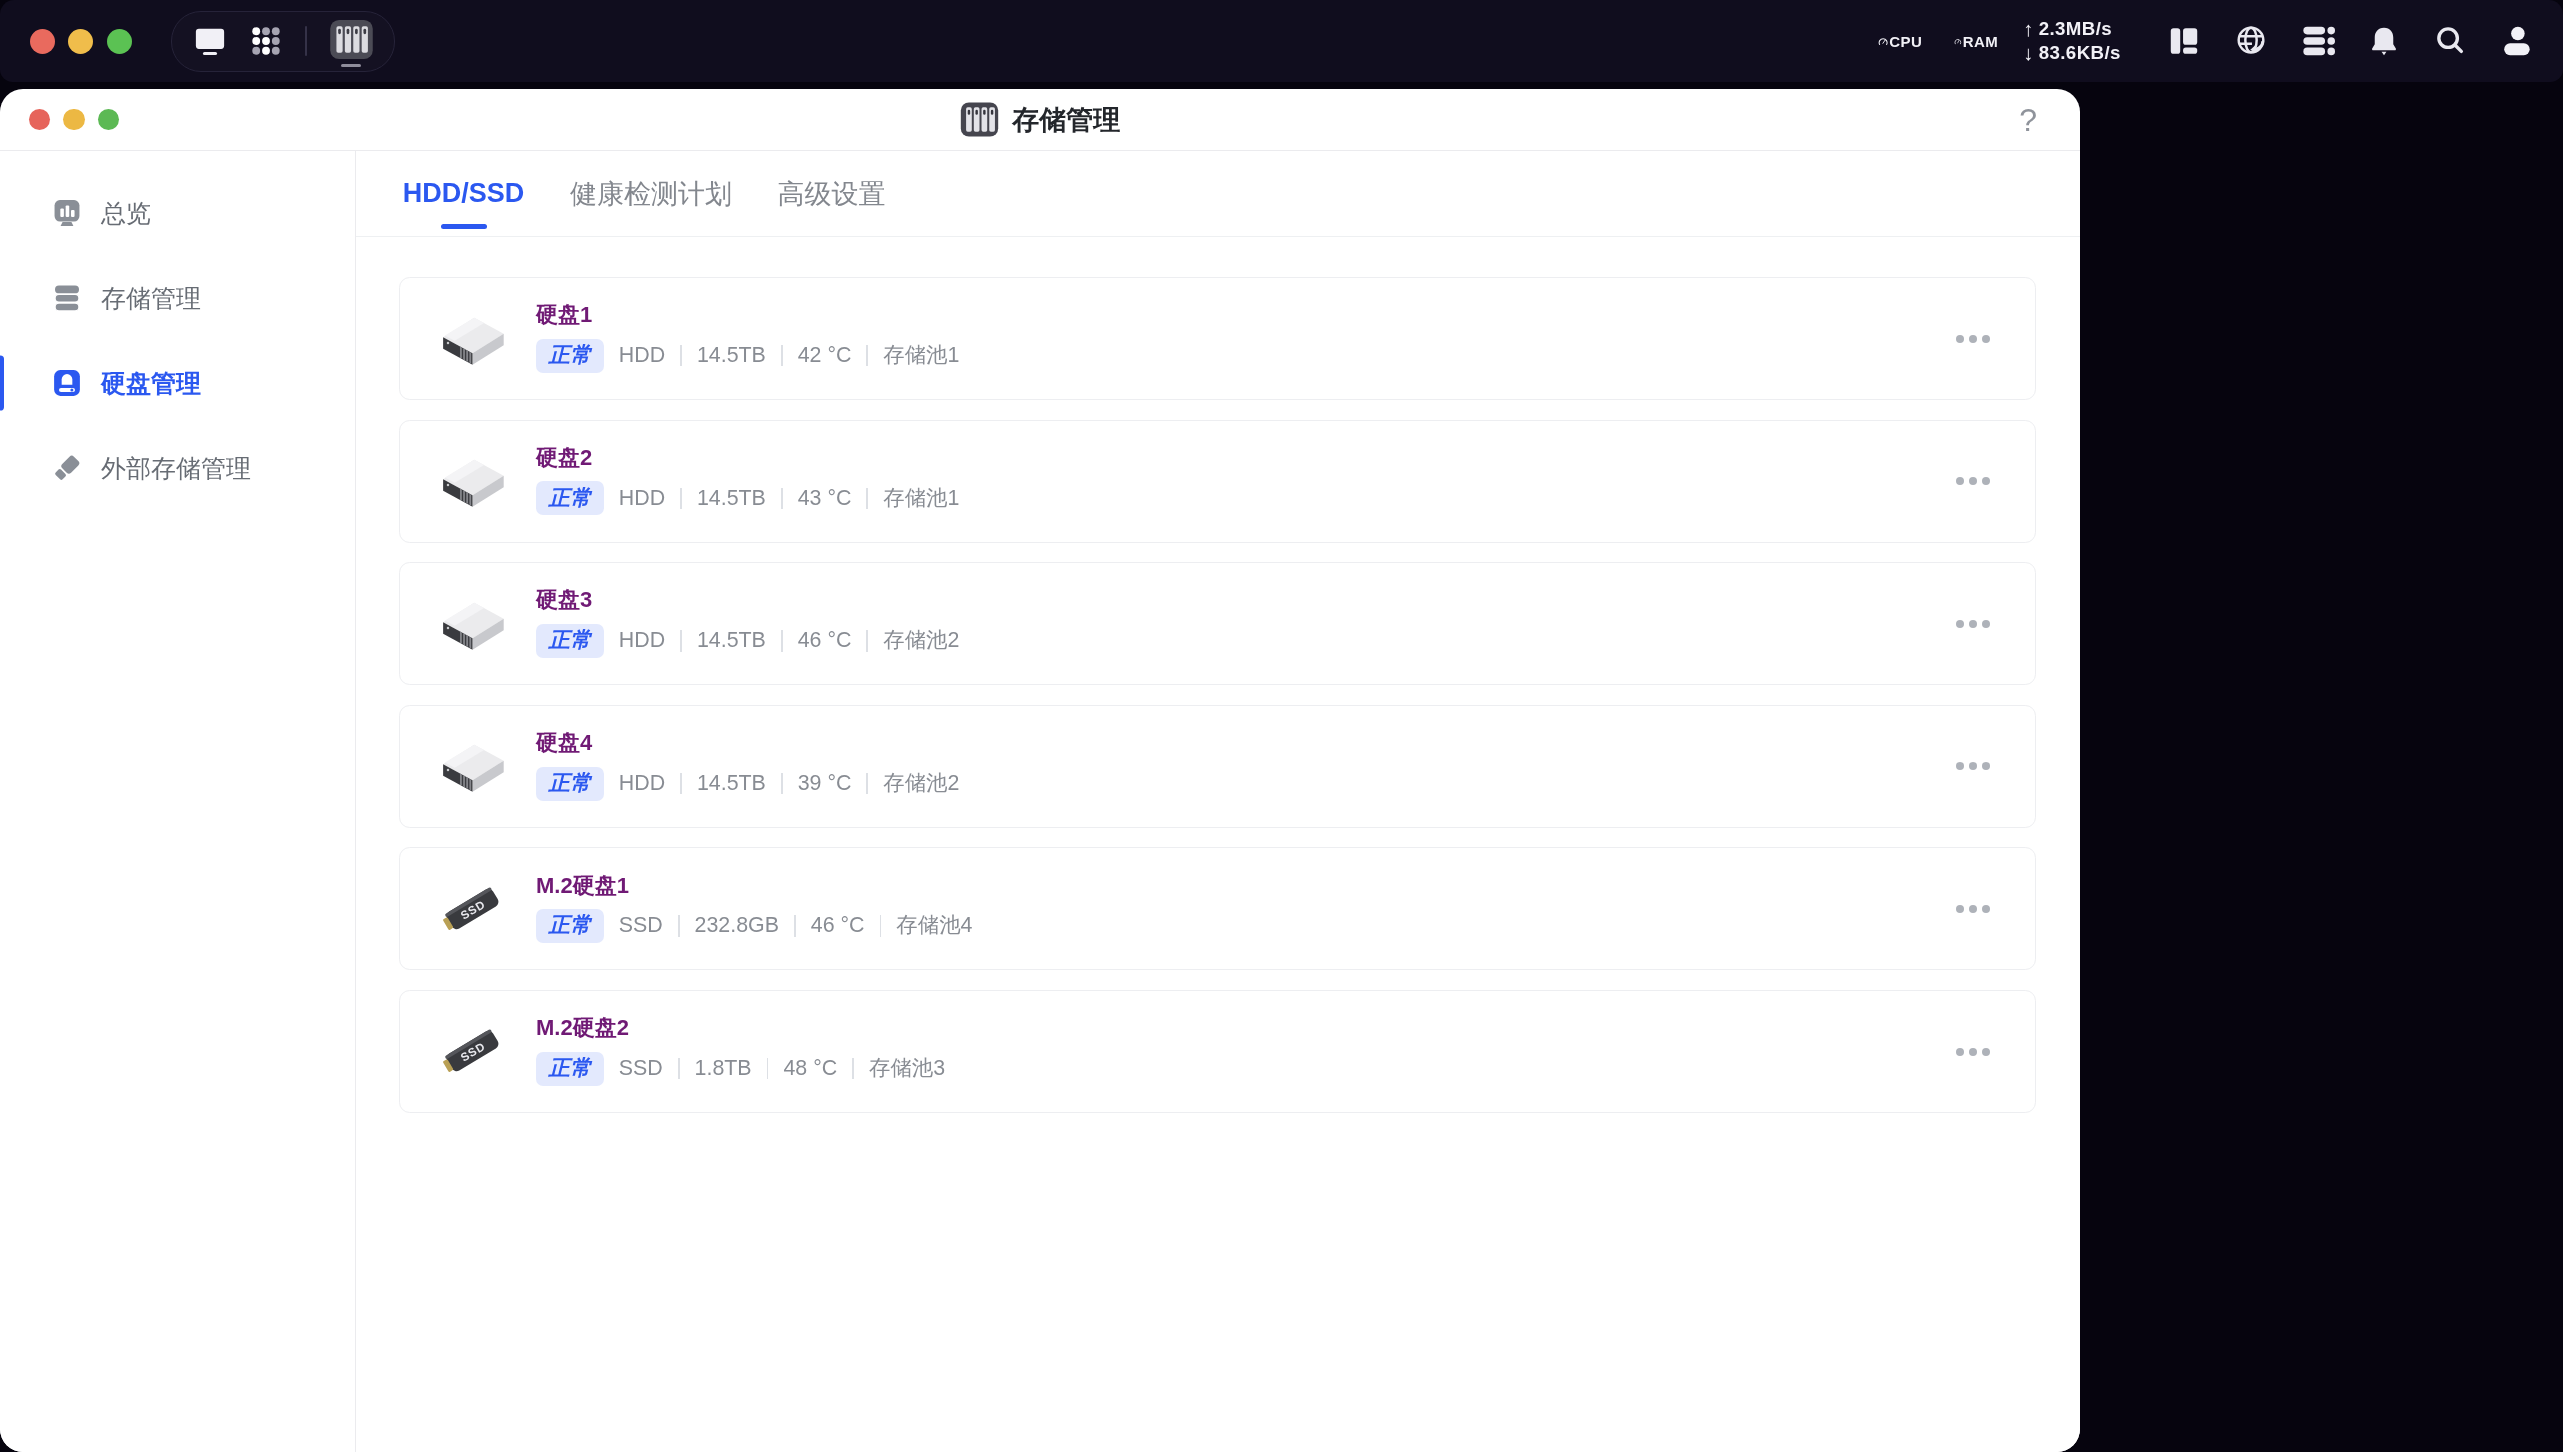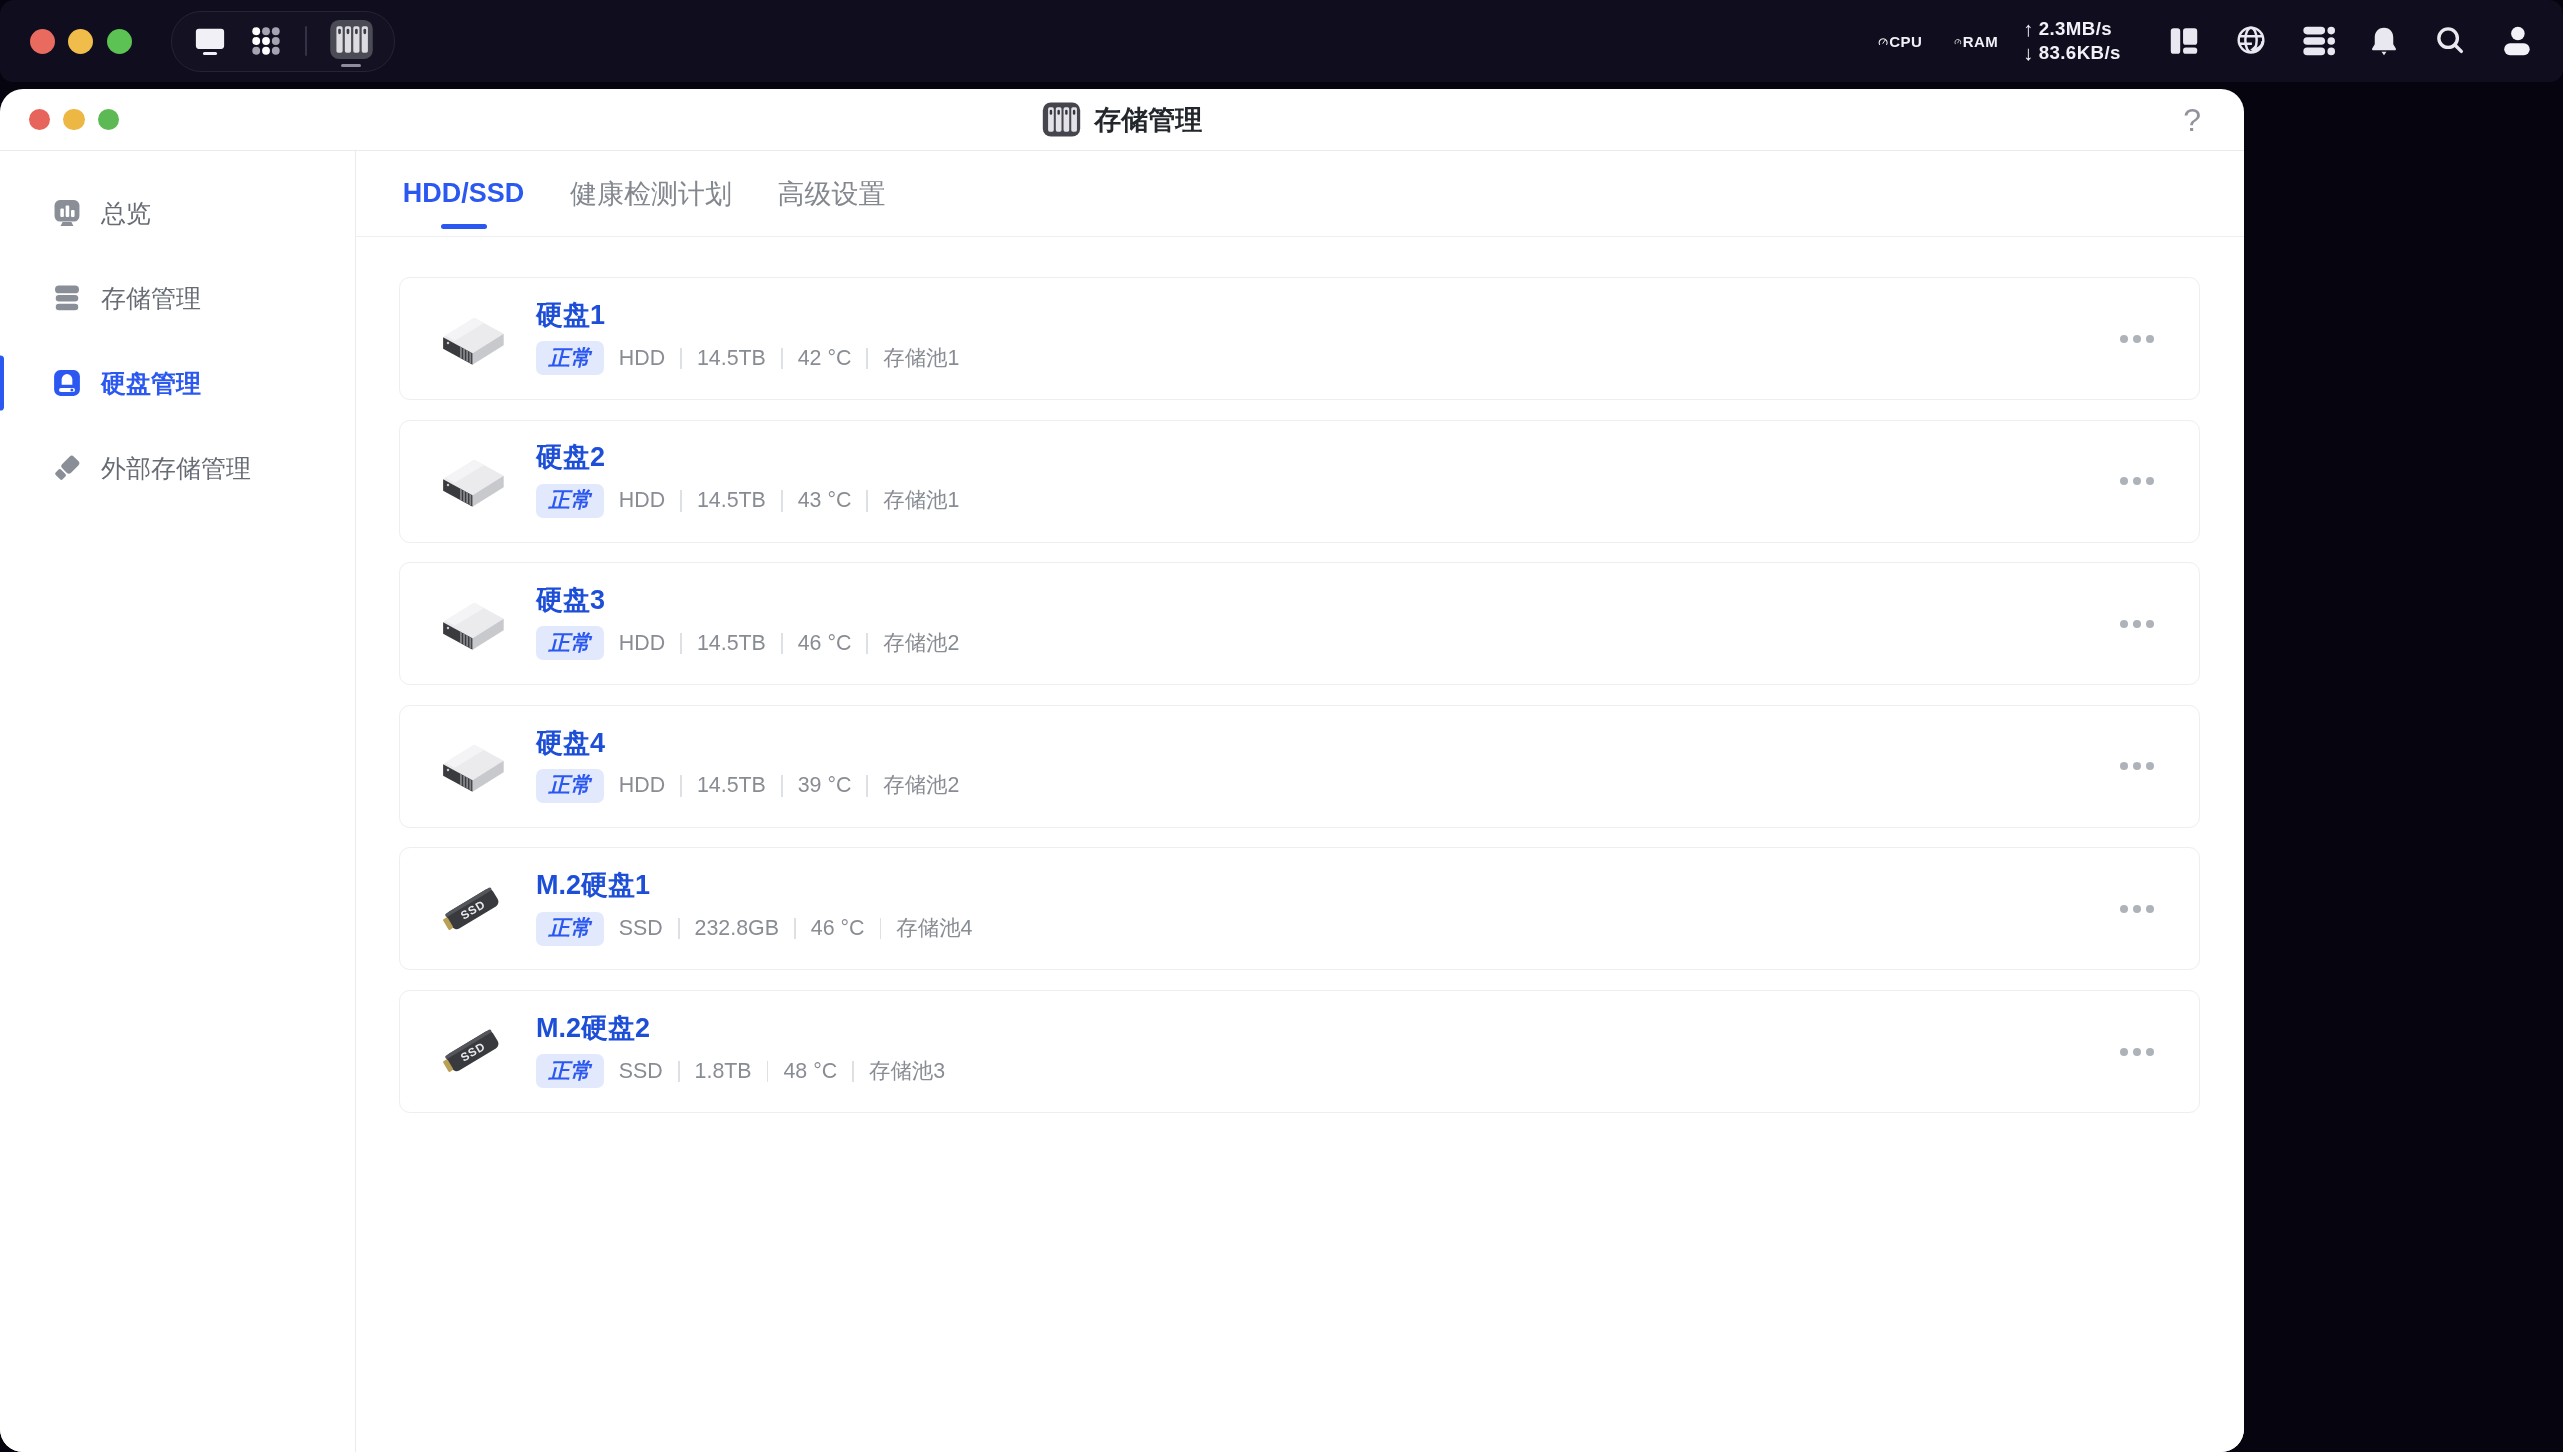--- a/index.html
+++ b/index.html
@@ -37,21 +37,21 @@
   .gauge { display:flex; flex-direction:row; align-items:center; gap:0.9px; width:44px; }
   .gauge-label { font-size:15px; font-weight:bold; color:#f1f0f6; letter-spacing:0.4px; line-height:1; }
   .net { display:flex; flex-direction:column; gap:3.6px; margin-left:-7.1px; }
   .net-row { display:flex; align-items:center; gap:5.3px; color:#f2f1f7; font-weight:bold; }
   .net-arrow { font-size:20.5px; line-height:1; }
   .net-val { font-size:18.7px; line-height:1; letter-spacing:0.4px; }
   .mb-icon { cursor:pointer; }
 
   
   .window {
-    position:absolute; top:89px; left:0; width:2244px; height:1363px;
+    position:absolute; top:89px; left:0; width:2080px; height:1363px;
     background:#ffffff; border-radius:23px; overflow:hidden;
   }
   .titlebar {
     position:relative; height:62px; border-bottom:1.8px solid #ebebee;
   }
   .titlebar .traffic { position:absolute; left:28.5px; top:0; bottom:0; }
   .w-red   { background:#e6645b; }
   .w-yellow{ background:#ecb843; }
   .w-green { background:#5cb954; }
   .titlebar .light { width:21.4px; height:21.4px; }
@@ -97,21 +97,21 @@
   }
 
   .cards { padding:40px 44px 0 43px; }
   .card {
     position:relative; height:123px; border:1.8px solid #edeef1; border-radius:10.7px;
     margin-bottom:19.6px; background:#fff;
     display:flex; align-items:center; padding:0 50px 0 36px; cursor:pointer;
   }
   .disk-art { width:73px; height:66px; margin-right:27px; flex:none; }
   .disk-info { display:flex; flex-direction:column; justify-content:center; gap:12.5px; }
-  .disk-name { font-size:27px; font-weight:600; color:#1d4ed8; line-height:1; }
+  .disk-name { font-size:22px; font-weight:600; color:#701a75; line-height:1; }
   .meta { display:flex; align-items:center; gap:15px; }
   .badge {
     height:34px; padding:0 12.5px; border-radius:7.1px;
     background:#e3e9fd; color:#2b58f0; font-size:21.4px; font-weight:bold;
     display:flex; align-items:center; line-height:1;font-style:italic;
   }
   .meta-item { font-size:21.4px; color:#888c93; line-height:1; }
   .meta-sep { width:1.8px; height:21.4px; background:#dde0e5; }
   .more-btn {
     position:absolute; right:43px; top:50%; transform:translateY(-50%);

